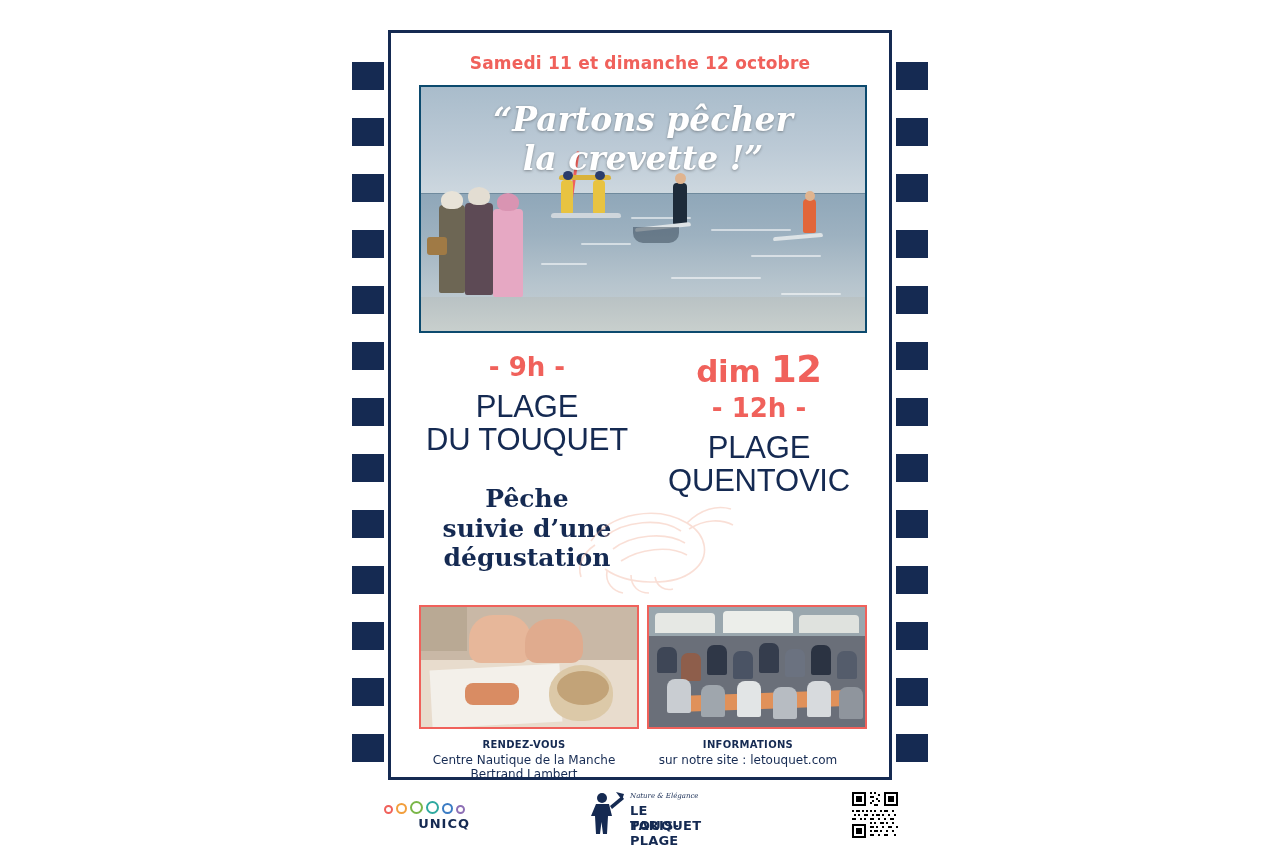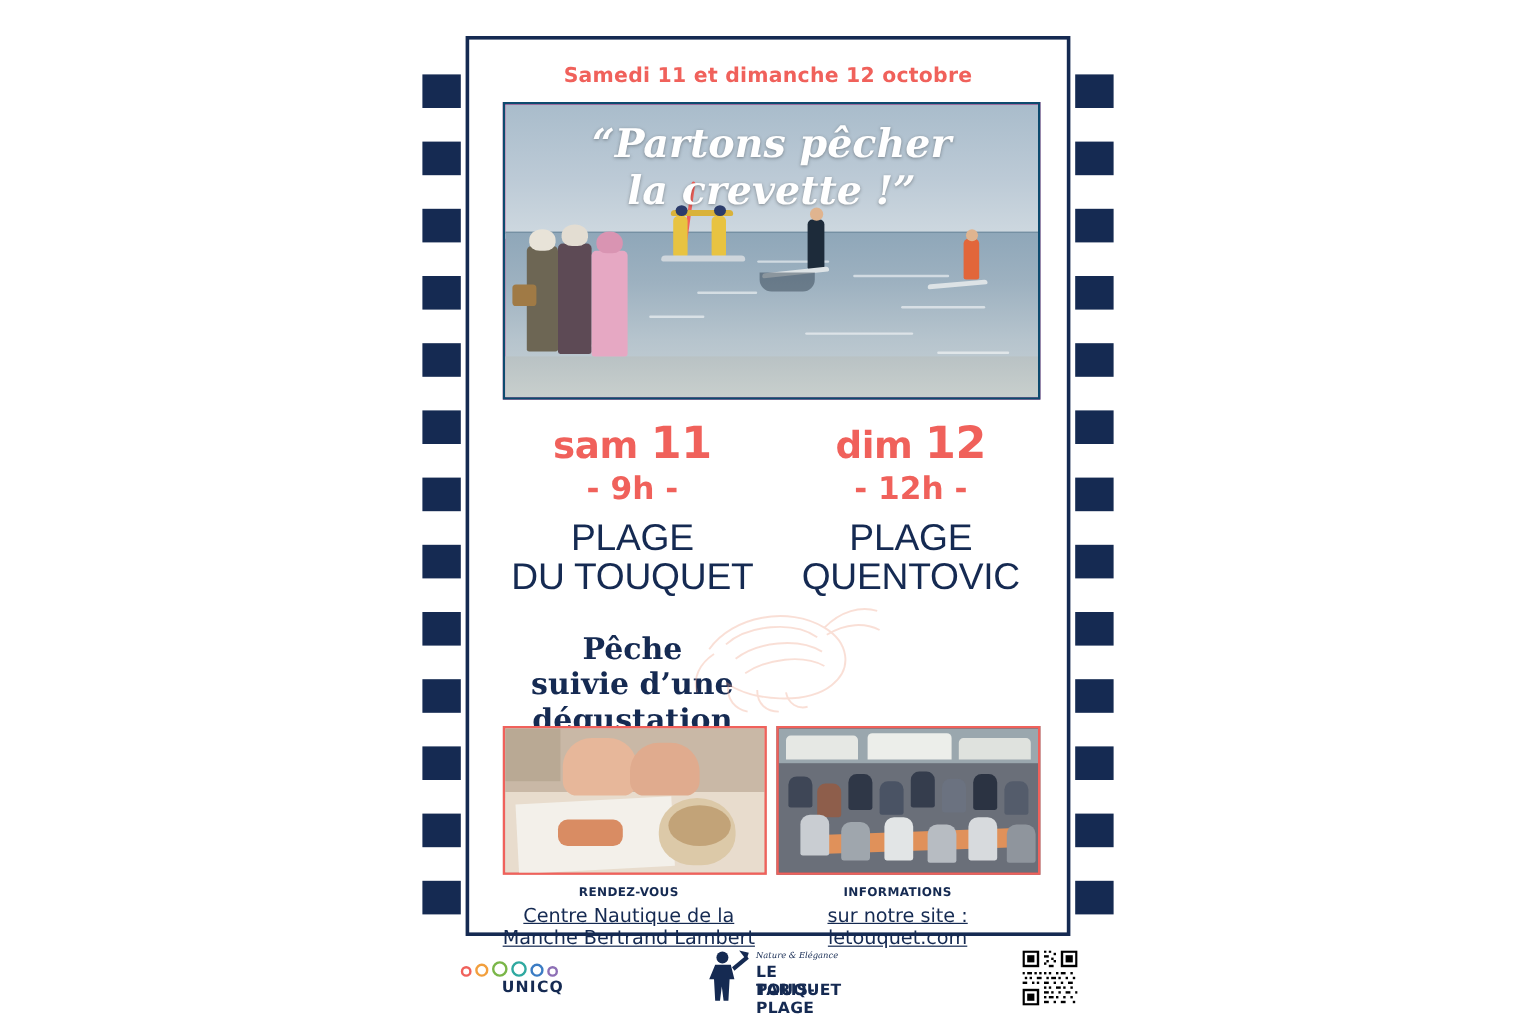--- a/index.html
+++ b/index.html
@@ -214,23 +214,22 @@
     color: #152a52;
   }
   .caption .c-title {
     font-family: "DejaVu Sans", sans-serif;
     font-weight: bold;
     font-size: 10px;
     letter-spacing: 0.3px;
   }
   .caption .c-sub {
     font-family: "DejaVu Sans", sans-serif;
-    font-size: 16px;
+    font-size: 12px;
     margin-top: 3px;
-    text-decoration: underline;
   }
 
   
   .logos {
     position: absolute;
     top: 790px;
     left: 0;
     width: 1280px;
     height: 56px;
   }
@@ -401,24 +400,20 @@
         <path d="M34 66 C22 74, 16 86, 20 98"></path>
         <path d="M46 92 C44 104, 52 112, 62 114"></path>
         <path d="M70 96 C70 108, 78 114, 88 114"></path>
         <path d="M94 98 C96 108, 104 112, 112 110"></path>
       </g>
     </svg>
 
     <div class="cols">
 
       <div class="col">
-        <div class="day">
-          <span>sam</span>
-          <span class="num">11</span>
-        </div>
         <div class="hour">- 9h -</div>
         <div class="place">
           <div>PLAGE</div>
           <div>DU TOUQUET</div>
         </div>
         <div class="subtitle">
           <div>Pêche</div>
           <div>suivie d’une</div>
           <div>dégustation</div>
         </div>

